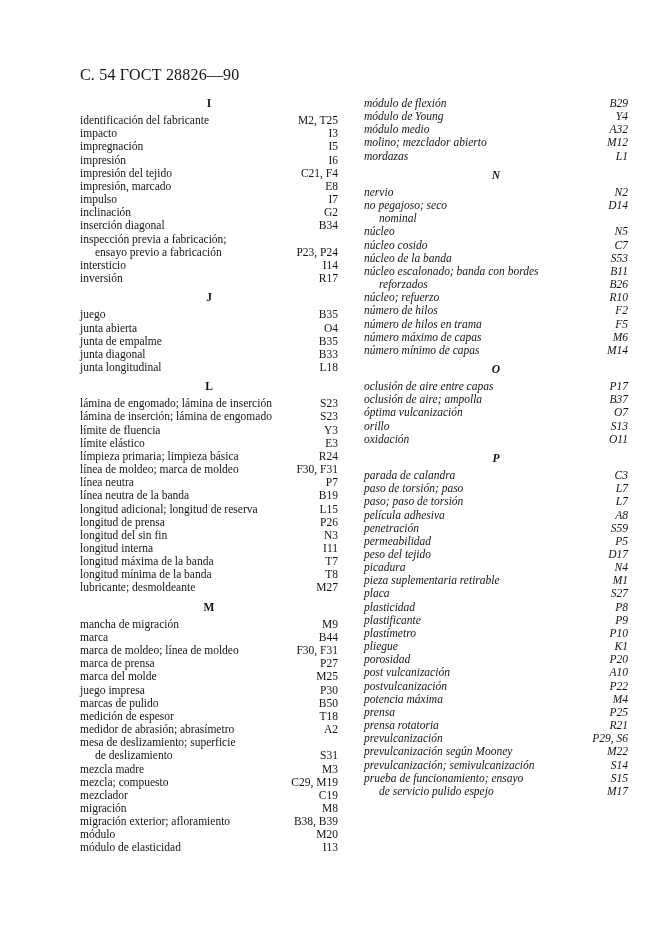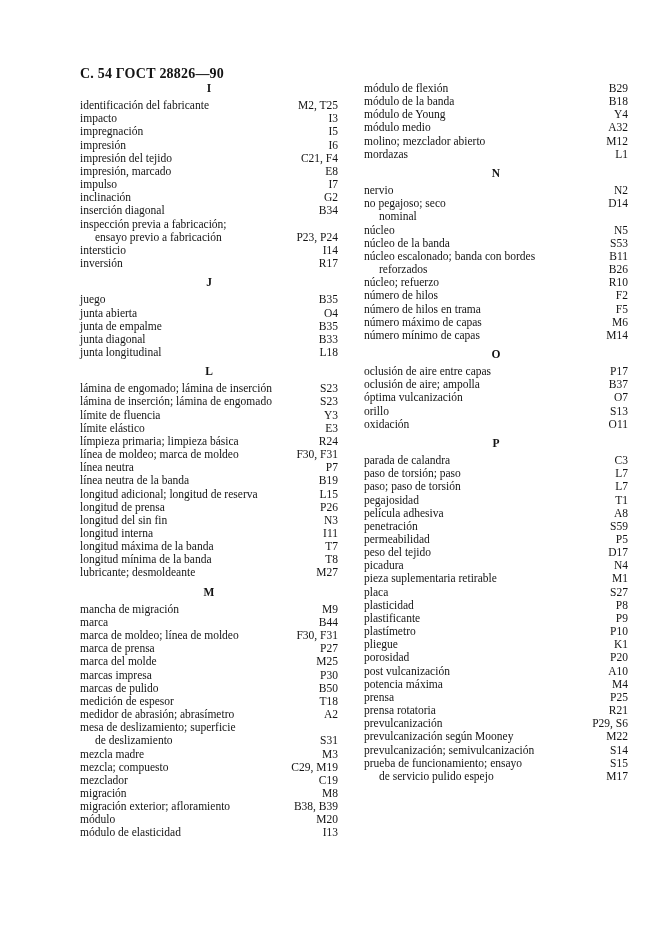--- a/index.html
+++ b/index.html
@@ -13,36 +13,37 @@
     height: 936px;
     margin: 0 auto;
     background: #ffffff;
     box-sizing: border-box;
     padding: 66px 33px 0 80px;
     font-family: "Liberation Serif", "DejaVu Serif", serif;
     color: #141414;
     overflow: hidden;
   }
   .header {
-    font-weight: bold;
-    font-size: 14px;
+    font-weight: normal;
+    font-size: 16px;
     letter-spacing: 0.2px;
+    margin-bottom: 13px;
     white-space: nowrap;
   }
   .columns {
     display: flex;
     gap: 26px;
     align-items: flex-start;
   }
   .col {
     font-size: 11.5px;
     line-height: 13.15px;
   }
   .col-left  { width: 258px; }
-  .col-right { width: 264px; }
+  .col-right { width: 264px; font-style: italic; }
   .line {
     display: flex;
     justify-content: space-between;
     white-space: nowrap;
   }
   .line .code { margin-left: 8px; }
   .heading {
     display: block;
     text-align: center;
     font-weight: bold;
@@ -208,21 +209,21 @@
         </div>
         <div class="line entry">
           <span class="term">marca de prensa</span>
           <span class="code">P27</span>
         </div>
         <div class="line entry">
           <span class="term">marca del molde</span>
           <span class="code">M25</span>
         </div>
         <div class="line entry">
-          <span class="term">marcas impresa</span>
+          <span class="term">juego impresa</span>
           <span class="code">P30</span>
         </div>
         <div class="line entry">
           <span class="term">marcas de pulido</span>
           <span class="code">B50</span>
         </div>
         <div class="line entry">
           <span class="term">medición de espesor</span>
           <span class="code">T18</span>
         </div>
@@ -266,24 +267,20 @@
           <span class="term">módulo de elasticidad</span>
           <span class="code">I13</span>
         </div>
       </div>
     <div class="col col-right">
         <div class="line entry">
           <span class="term">módulo de flexión</span>
           <span class="code">B29</span>
         </div>
         <div class="line entry">
-          <span class="term">módulo de la banda</span>
-          <span class="code">B18</span>
-        </div>
-        <div class="line entry">
           <span class="term">módulo de Young</span>
           <span class="code">Y4</span>
         </div>
         <div class="line entry">
           <span class="term">módulo medio</span>
           <span class="code">A32</span>
         </div>
         <div class="line entry">
           <span class="term">molino; mezclador abierto</span>
           <span class="code">M12</span>
@@ -303,20 +300,24 @@
         </div>
         <div class="line cont">
           <span class="term">nominal</span>
           <span class="code"></span>
         </div>
         <div class="line entry">
           <span class="term">núcleo</span>
           <span class="code">N5</span>
         </div>
         <div class="line entry">
+          <span class="term">núcleo cosido</span>
+          <span class="code">C7</span>
+        </div>
+        <div class="line entry">
           <span class="term">núcleo de la banda</span>
           <span class="code">S53</span>
         </div>
         <div class="line entry">
           <span class="term">núcleo escalonado; banda con bordes</span>
           <span class="code">B11</span>
         </div>
         <div class="line cont">
           <span class="term">reforzados</span>
           <span class="code">B26</span>
@@ -369,24 +370,20 @@
         </div>
         <div class="line entry">
           <span class="term">paso de torsión; paso</span>
           <span class="code">L7</span>
         </div>
         <div class="line entry">
           <span class="term">paso; paso de torsión</span>
           <span class="code">L7</span>
         </div>
         <div class="line entry">
-          <span class="term">pegajosidad</span>
-          <span class="code">T1</span>
-        </div>
-        <div class="line entry">
           <span class="term">película adhesiva</span>
           <span class="code">A8</span>
         </div>
         <div class="line entry">
           <span class="term">penetración</span>
           <span class="code">S59</span>
         </div>
         <div class="line entry">
           <span class="term">permeabilidad</span>
           <span class="code">P5</span>
@@ -423,20 +420,24 @@
           <span class="term">pliegue</span>
           <span class="code">K1</span>
         </div>
         <div class="line entry">
           <span class="term">porosidad</span>
           <span class="code">P20</span>
         </div>
         <div class="line entry">
           <span class="term">post vulcanización</span>
           <span class="code">A10</span>
+        </div>
+        <div class="line entry">
+          <span class="term">postvulcanización</span>
+          <span class="code">P22</span>
         </div>
         <div class="line entry">
           <span class="term">potencia máxima</span>
           <span class="code">M4</span>
         </div>
         <div class="line entry">
           <span class="term">prensa</span>
           <span class="code">P25</span>
         </div>
         <div class="line entry">

